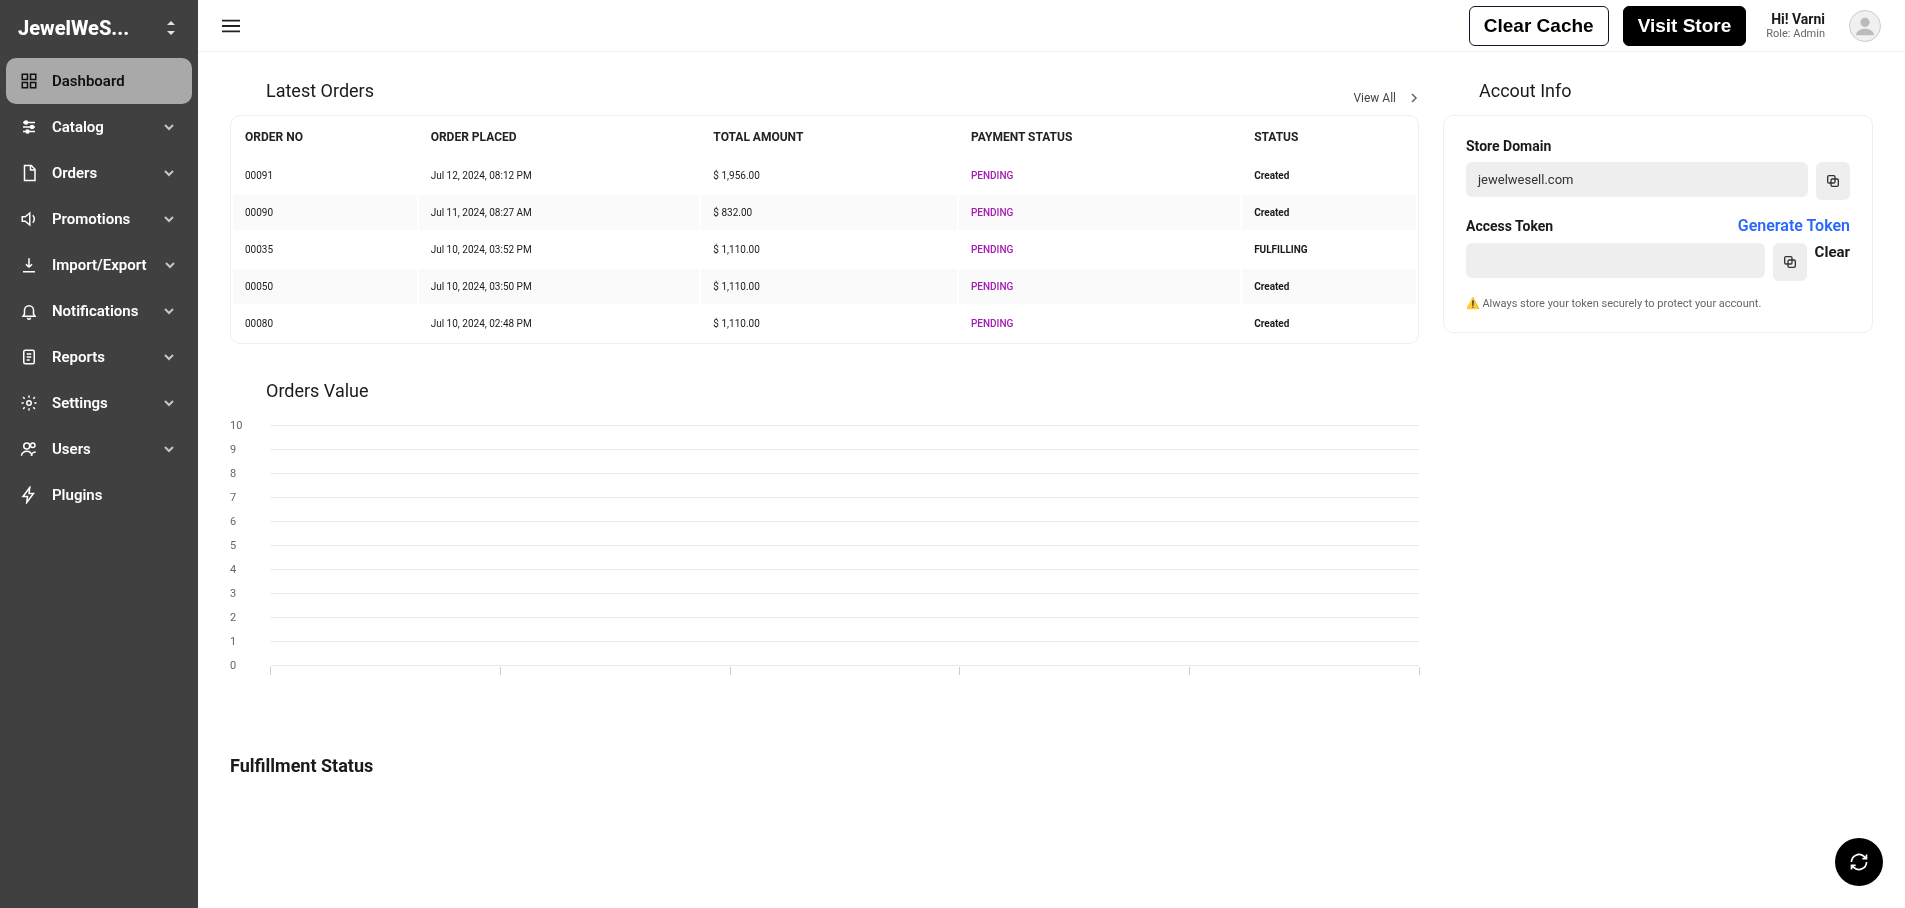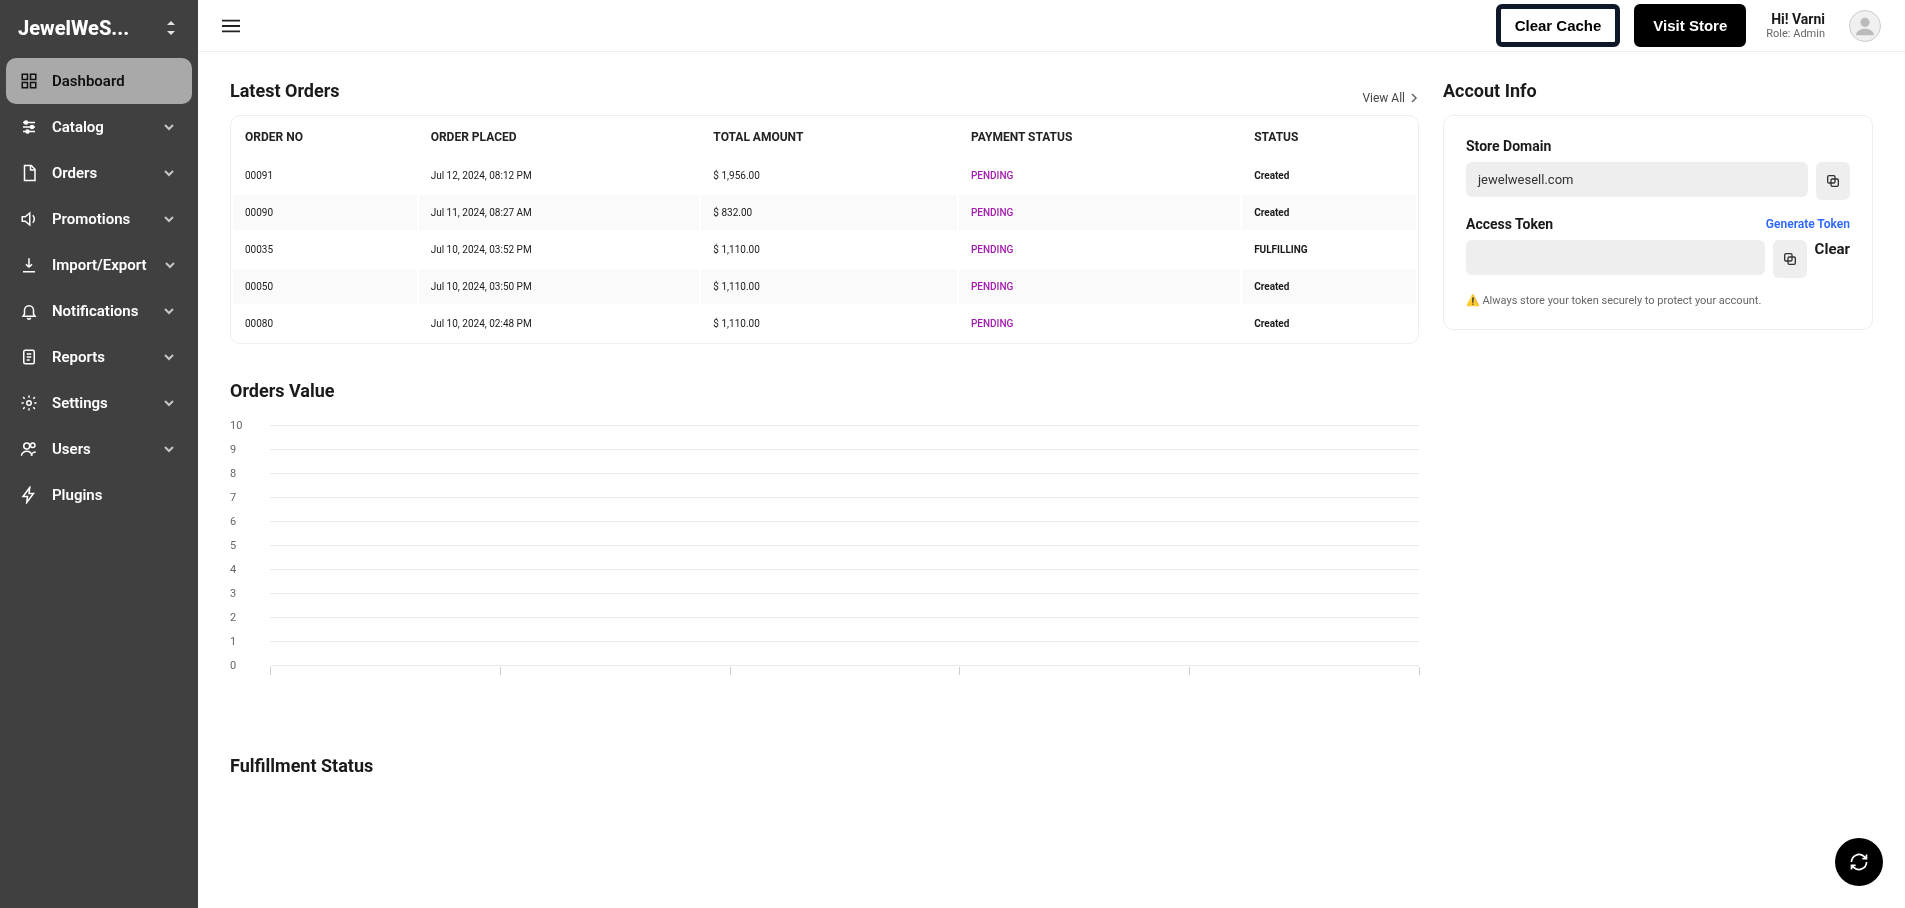--- a/index.html
+++ b/index.html
@@ -9,46 +9,46 @@
     .brand{display:flex;align-items:center;justify-content:space-between;padding:8px 12px 18px;}
     .brand-name{font-size:20px;font-weight:800;white-space:nowrap;overflow:hidden;text-overflow:ellipsis;}
     .brand-caret{display:flex;flex-direction:column;gap:0;opacity:.85;}
     .nav-item{display:flex;align-items:center;gap:14px;padding:14px 14px;border-radius:10px;cursor:pointer;font-weight:600;font-size:15px;}
     .nav-item.active{background:#a9a9a9;color:#111;}
     .nav-item .chev{margin-left:auto;opacity:.7;}
     .icon{width:18px;height:18px;flex:0 0 18px;display:inline-flex;align-items:center;justify-content:center;}
     .main{flex:1;display:flex;flex-direction:column;overflow:auto;}
     .topbar{height:52px;border-bottom:1px solid #eee;display:flex;align-items:center;padding:0 24px;gap:14px;}
     .topbar .spacer{flex:1;}
-    .btn{border:5px solid #0f172a;background:#fff;border-radius:6px;padding:8px 14px;font-size:15px;font-weight:600;cursor:pointer;}
+    .btn{border:1px solid #0f172a;background:#fff;border-radius:6px;padding:8px 14px;font-size:19px;font-weight:600;cursor:pointer;}
     .btn.dark{background:#000;color:#fff;border-color:#000;}
     .user-block{display:flex;flex-direction:column;align-items:flex-end;margin-left:6px;}
     .user-name{font-weight:700;}
     .user-role{font-size:11px;color:#666;}
     .avatar{width:32px;height:32px;border-radius:50%;background:#f0f0f0;border:1px solid #ccc;display:flex;align-items:center;justify-content:center;margin-left:10px;}
     .content{padding:28px 32px;display:grid;grid-template-columns:1fr 430px;gap:24px;align-items:start;}
-    .section-title{font-size:18px;font-weight:700;margin-bottom:14px;}
+    .section-title{font-size:18px;font-weight:400;margin-bottom:14px;margin-left:36px;}
     .card{border:1px solid #eee;border-radius:10px;background:#fff;}
     .table{width:100%;}
     .table th,.table td{padding:12px 12px;text-align:left;font-size:10px;}
     .table th{font-weight:700;text-transform:uppercase;font-size:12px;color:#222;}
     .table thead tr{border-bottom:1px solid #eee;}
     .table tbody tr:nth-child(even){background:#fafafa;}
     .table tbody tr{border-bottom:1px solid #f1f1f1;}
     .table tbody tr:last-child{border-bottom:none;}
     .pending{color:#a21caf;font-weight:500;}
     .row-flex{display:flex;align-items:center;justify-content:space-between;}
-    .viewall{font-size:12px;color:#444;display:flex;align-items:center;gap:4px;text-decoration:none;}
+    .viewall{font-size:12px;color:#444;display:flex;align-items:center;gap:13px;text-decoration:none;}
     .panel{padding:22px 22px;}
     .field-label{font-weight:700;margin-bottom:8px;display:block;}
     .input-row{display:flex;gap:8px;align-items:flex-start;margin-bottom:16px;}
     .readonly{flex:1;background:#eee;border-radius:6px;padding:10px 12px;color:#333;font-size:13px;}
     .copy-btn{width:34px;height:38px;background:#eee;border-radius:6px;display:flex;align-items:center;justify-content:center;cursor:pointer;border:none;}
     .token-row{display:flex;align-items:center;justify-content:space-between;}
-    .link{color:#2b66ff;font-size:12px;font-weight:600;cursor:pointer;}
+    .link{color:#2b66ff;font-size:16px;font-weight:600;cursor:pointer;}
     .show{font-weight:700;font-size:15px;cursor:pointer;}
     .warn{font-size:11px;color:#666;}
     .chart-wrap{margin-top:36px;}
     .chart{position:relative;height:260px;}
     .chart .grid-row{position:absolute;left:40px;right:0;border-top:1px solid #e9e9e9;}
     .chart .y-lbl{position:absolute;left:0;font-size:11px;color:#666;transform:translateY(-50%);}
     .chart .x-tick{position:absolute;bottom:0;height:8px;border-left:1px solid #ccc;}
     .fab{position:fixed;right:22px;bottom:22px;width:48px;height:48px;border-radius:50%;background:#000;display:flex;align-items:center;justify-content:center;cursor:pointer;}
     .below-section{grid-column:1;margin-top:80px;font-size:18px;font-weight:700;}
     .hamb{cursor:pointer;}

